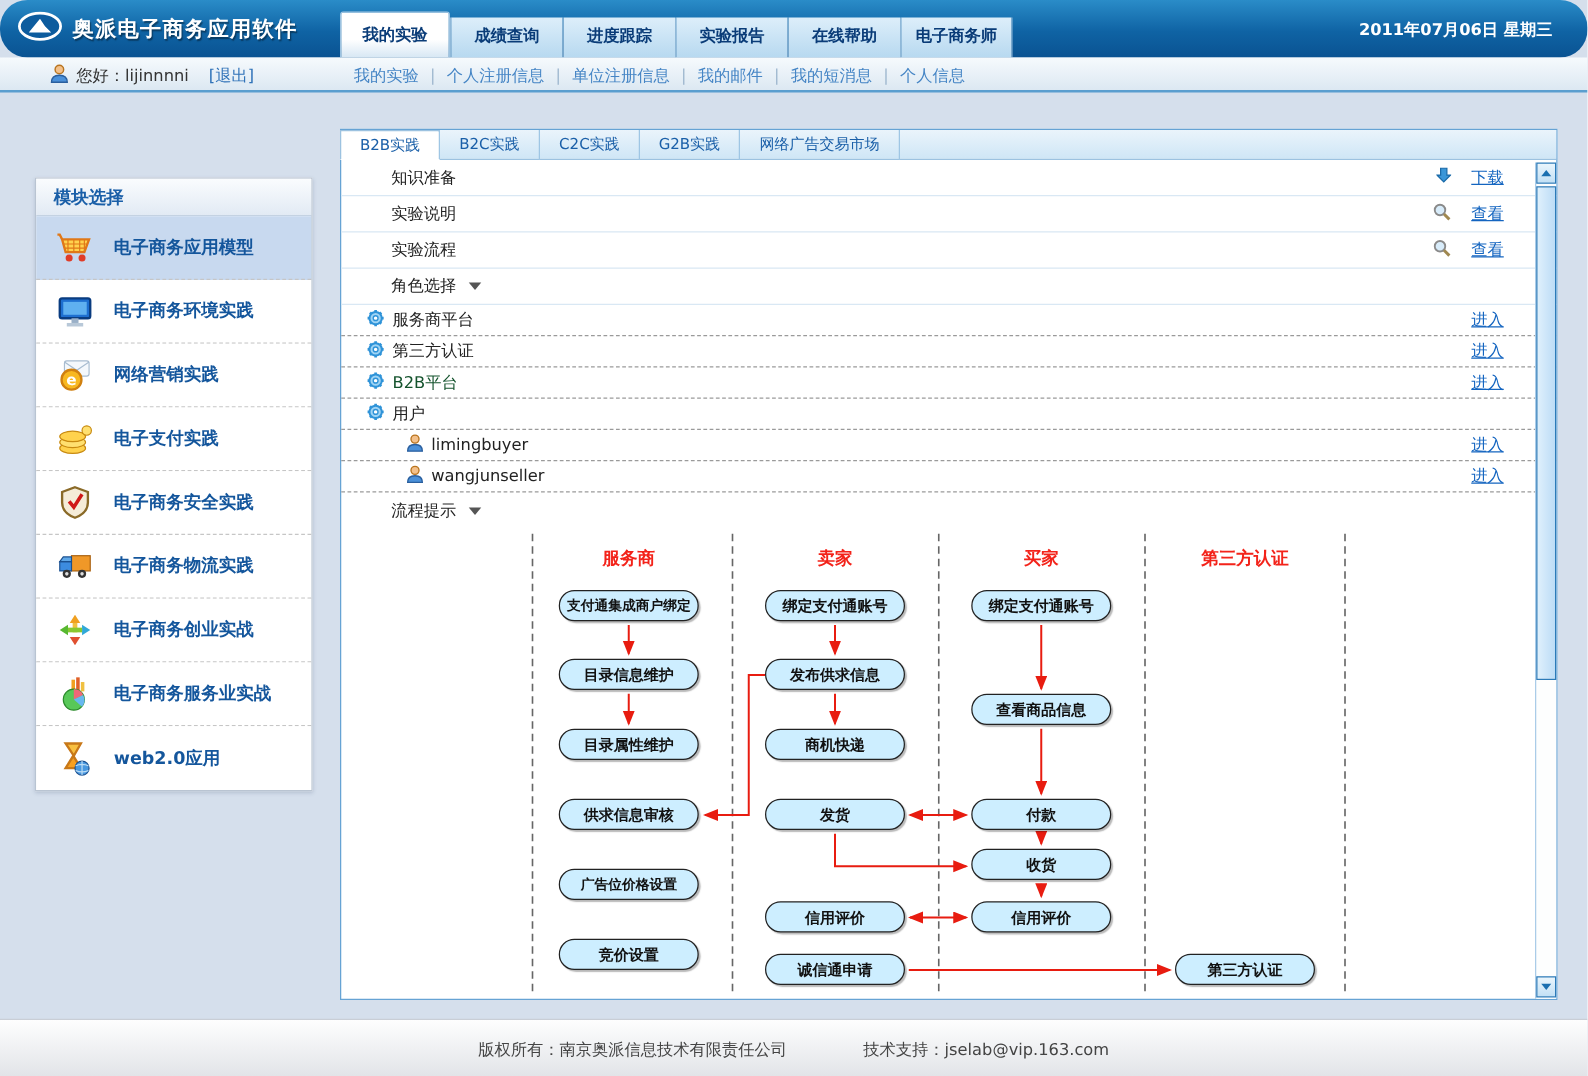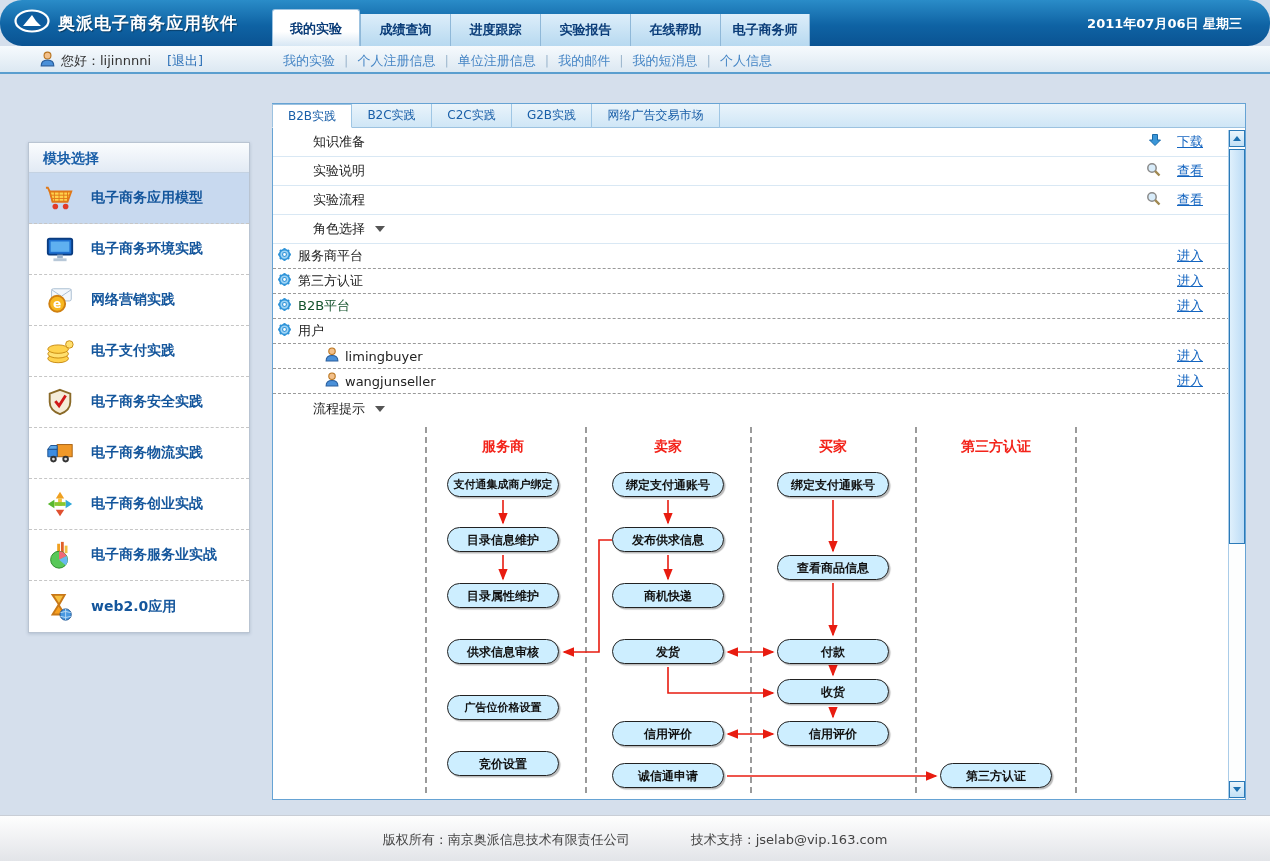--- a/index.html
+++ b/index.html
@@ -47,21 +47,21 @@
            border:1px solid #66a3d4; }
   .ctab-strip { height:24px; display:flex; background:linear-gradient(#eaf4fb,#cfe6f6); border-bottom:1px solid #9cc2e0; }
   .ctab { height:24px; line-height:23px; text-align:center; font-size:12px; color:#1a5fa8; cursor:pointer;
           border-right:1px solid #9fc6e4; width:80px; }
   .ctab.wide { width:128px; }
   .ctab.active { background:#fff; border-left:1px solid #9cc2e0; border-top:1px solid #9cc2e0; border-bottom:1px solid #fff;
                  margin-left:-1px; position:relative; z-index:2; }
 
   .row { position:relative; height:29px; display:flex; align-items:center; padding-left:40px;
          border-bottom:1px solid #d9e8f4; font-size:13px; color:#222; }
-  .row.dashed { height:25px; border-bottom:1px dashed #9a9a9a; padding-left:4px; }
+  .row.dashed { height:25px; border-bottom:1px dashed #9a9a9a; padding-left:20px; }
   .row.userrow { padding-left:52px; }
   .row.hint { height:30px; border-bottom:none; }
   .gap { margin-left:6px; }
   .tri-down { width:0; height:0; border-left:5px solid transparent; border-right:5px solid transparent;
               border-top:6px solid #555; margin-left:10px; cursor:pointer; }
   .action { position:absolute; right:42px; top:0; height:100%; display:flex; align-items:center; gap:16px; }
   .action a { color:#1465c0; font-size:13px; }
 
   
   .flow { position:relative; width:955px; height:373px; }

